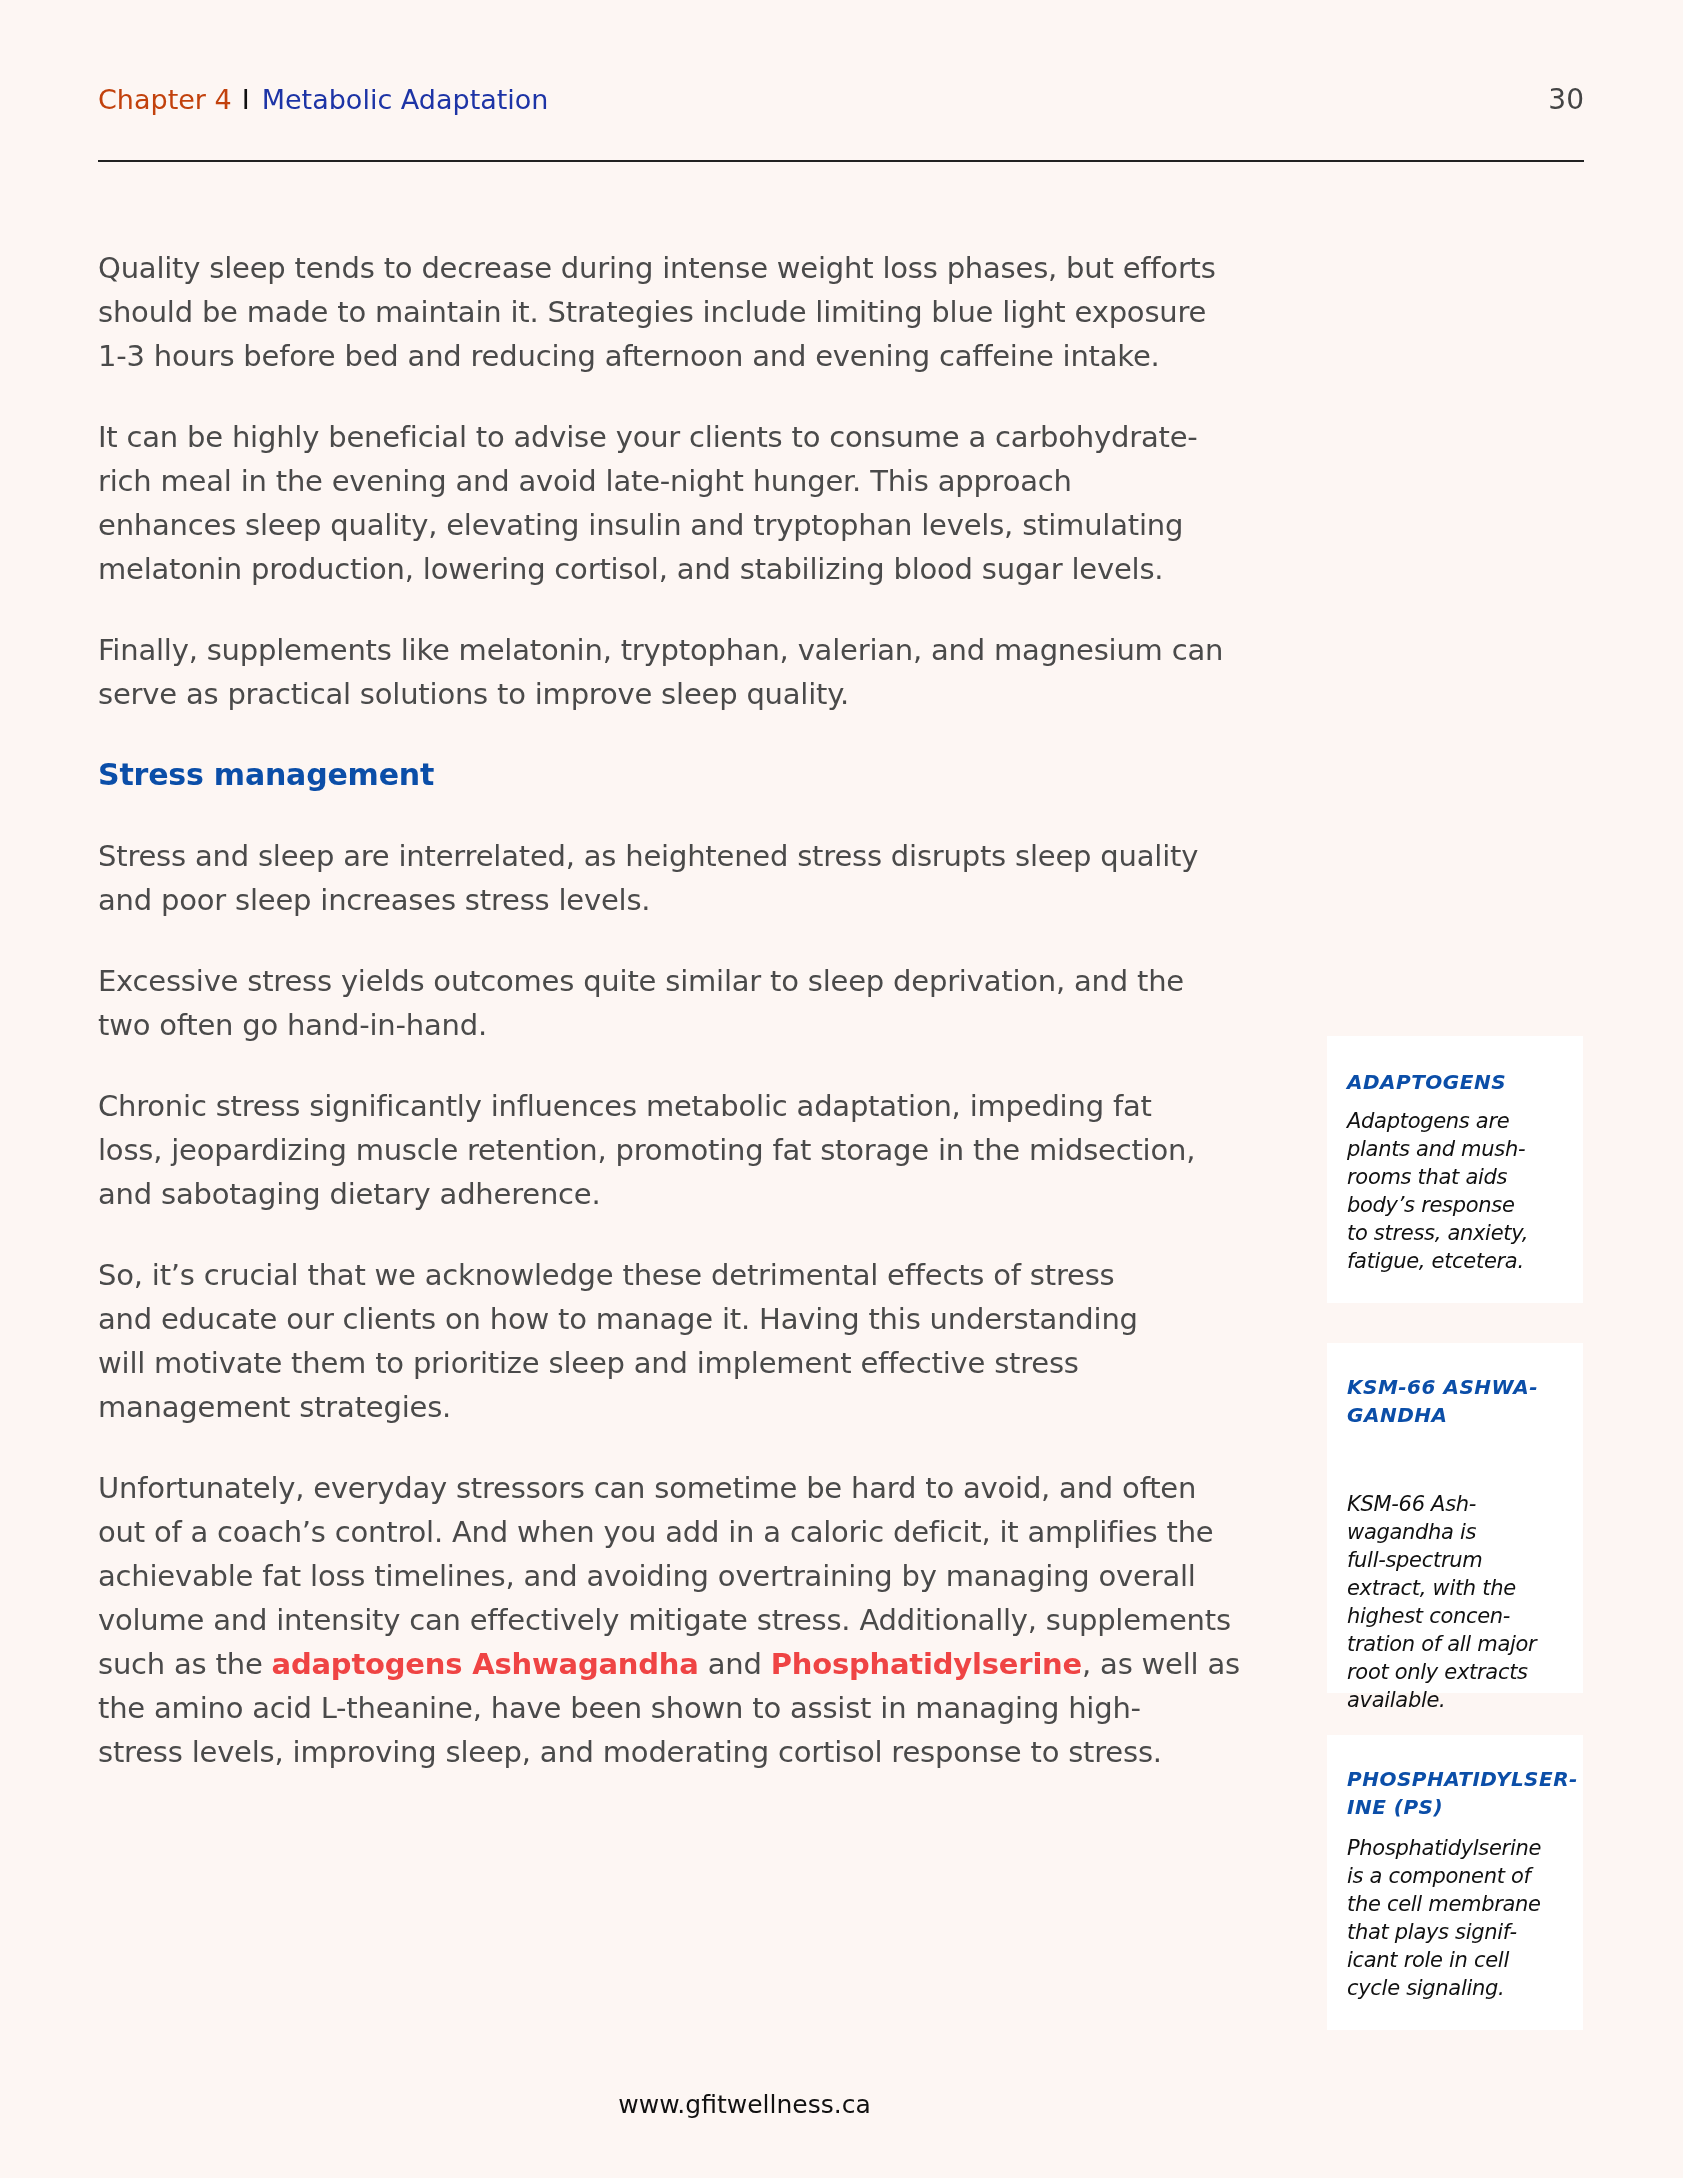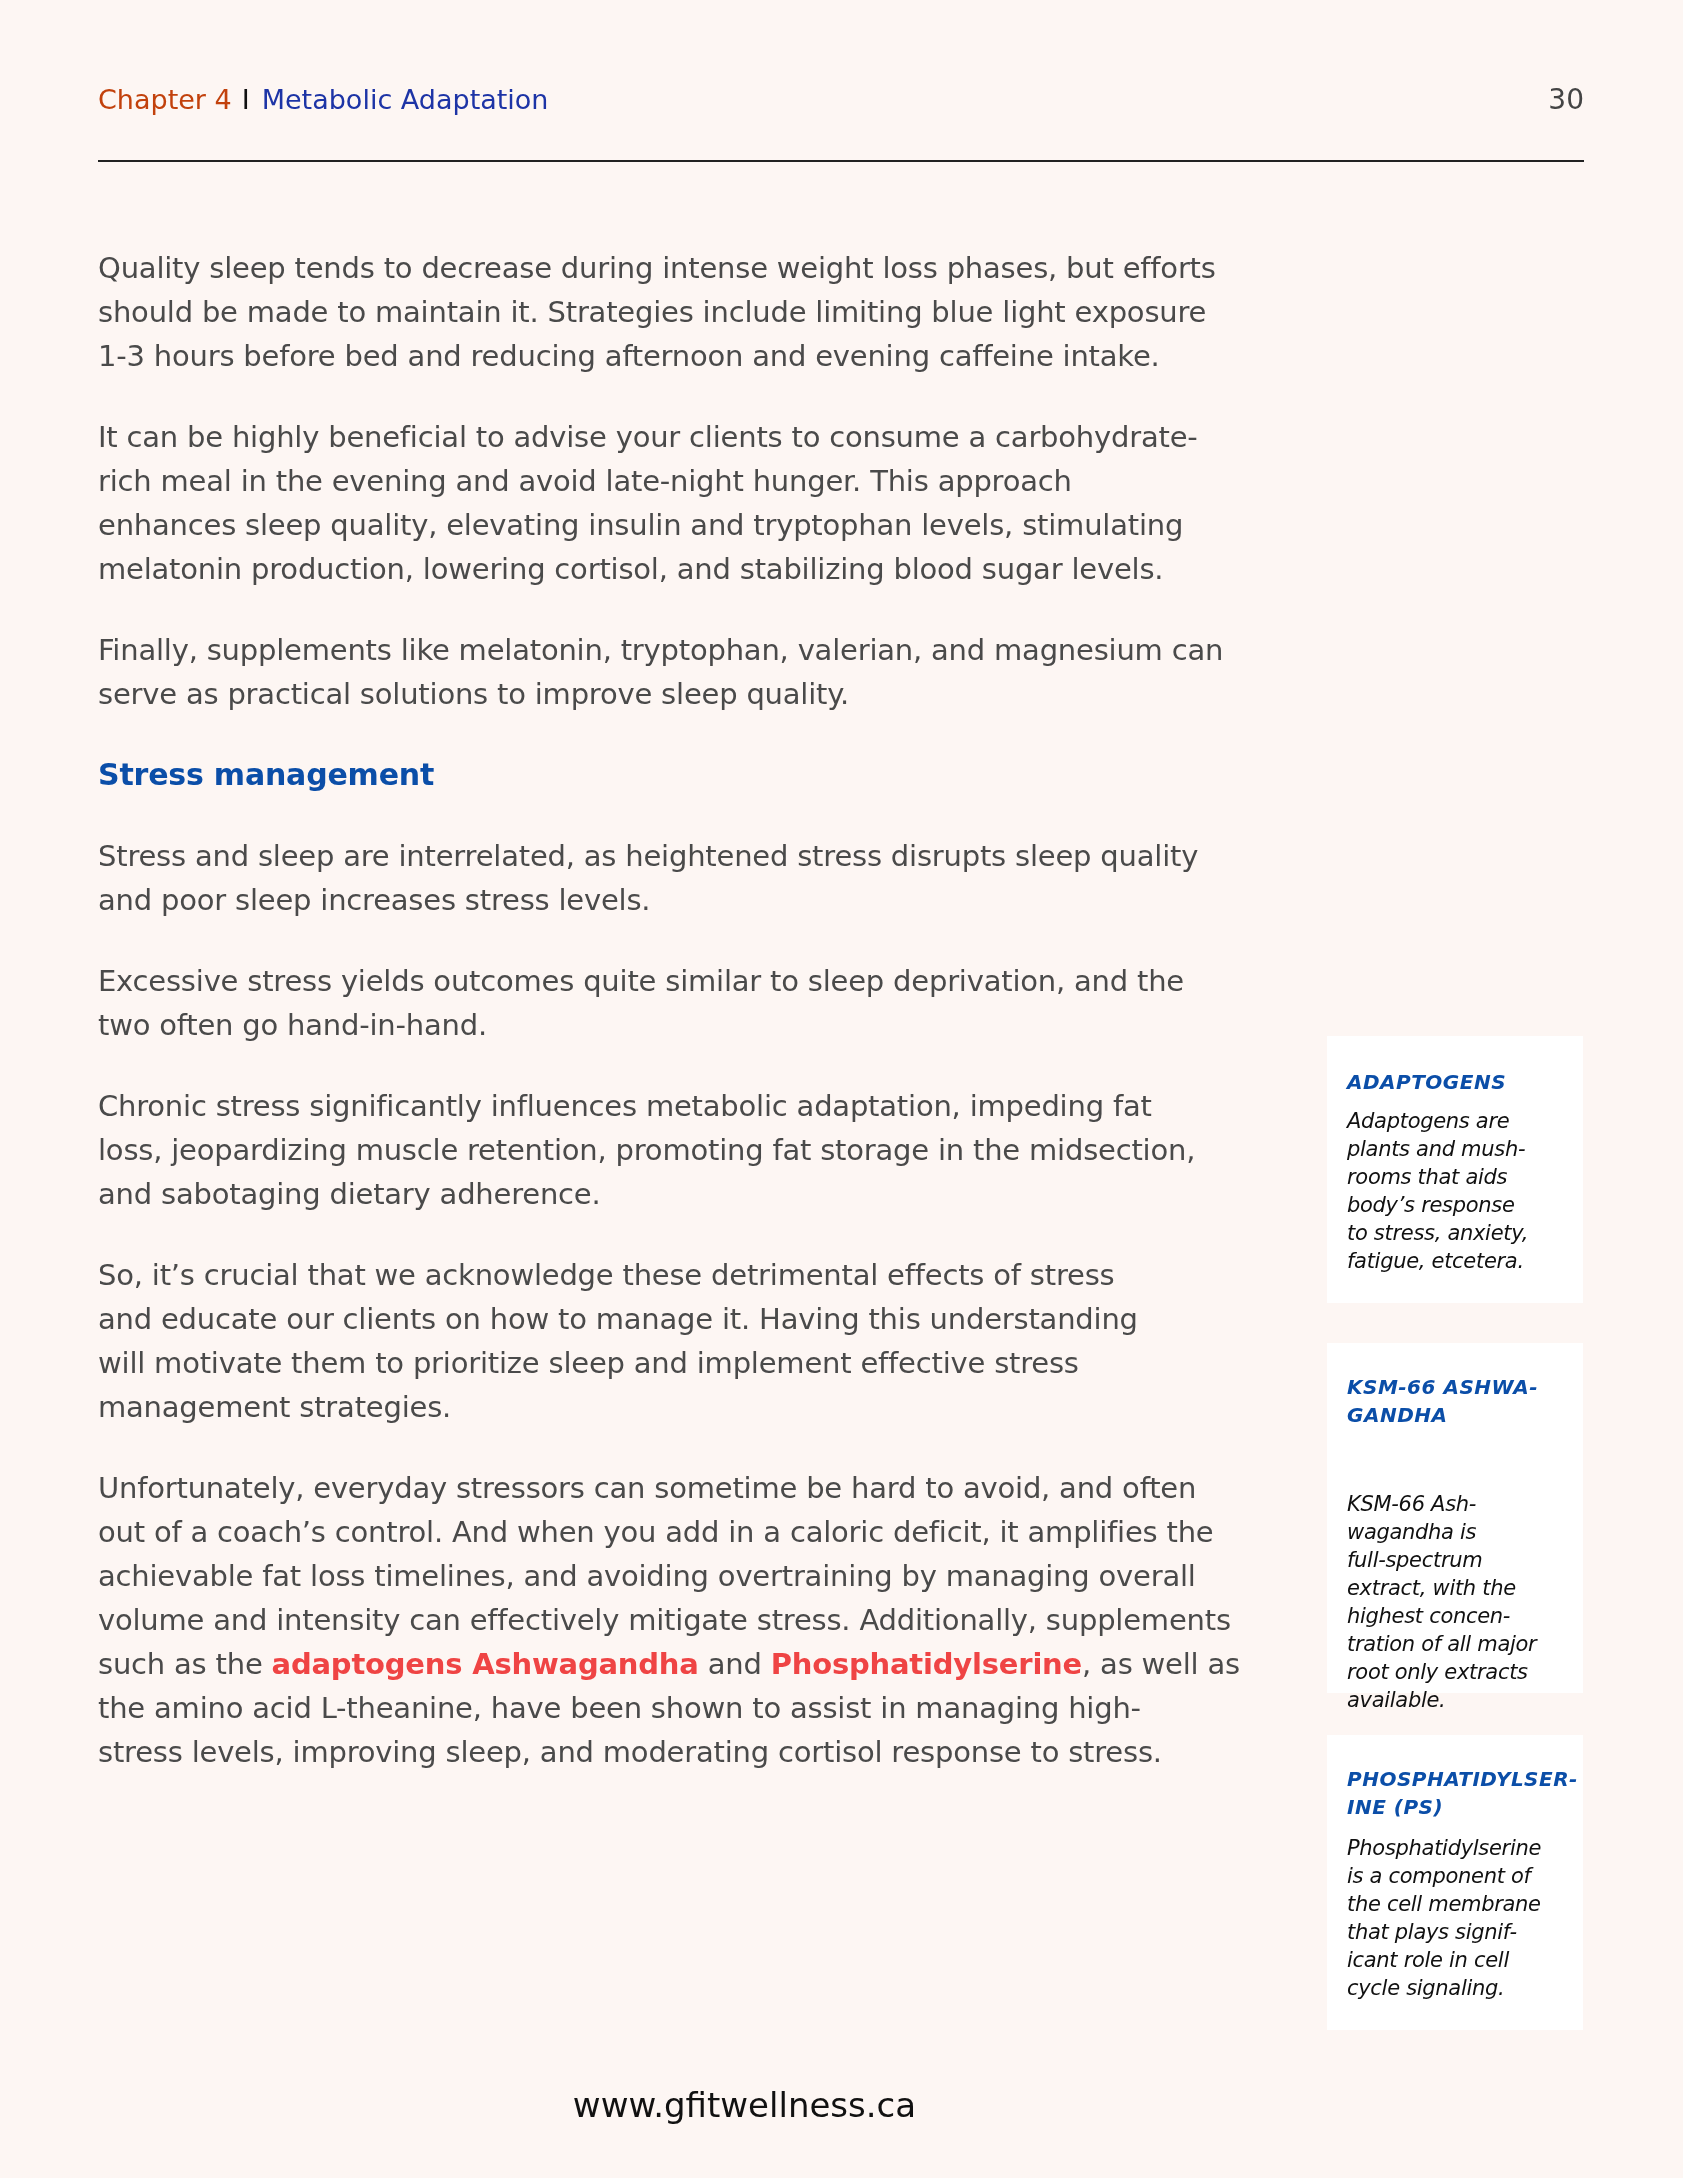--- a/index.html
+++ b/index.html
@@ -110,21 +110,21 @@
   .sidebar-box .box-body .line {
     display: block;
     font-style: italic;
   }
   .footer {
     position: absolute;
     left: 0;
     width: 1489px;
     top: 2087px;
     text-align: center;
-    font-size: 34px;
+    font-size: 25px;
     color: #111111;
     line-height: 36px;
   }
 </style>
 </head>
 <body>
 
 <div class="header">
   <span class="chapter">Chapter 4</span><span class="sep">I</span><span class="title">Metabolic Adaptation</span>
   <span class="page-num">30</span>

